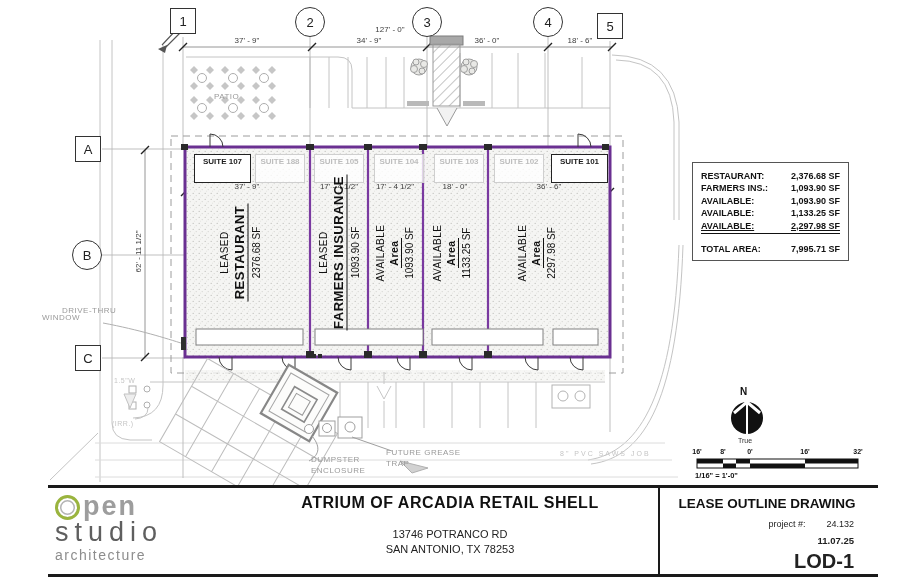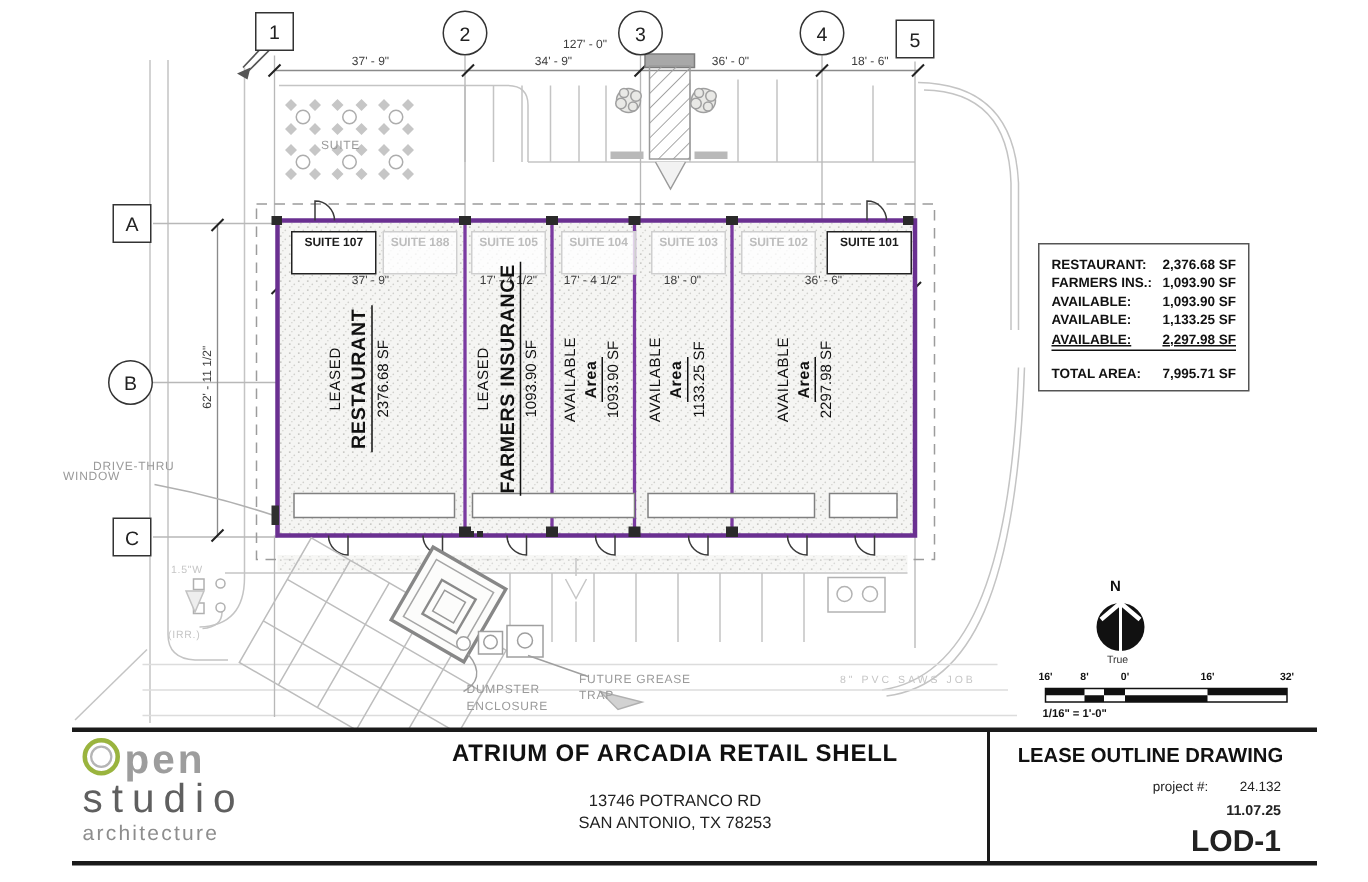--- a/index.html
+++ b/index.html
@@ -21,21 +21,21 @@
            font-size:8px; font-weight:bold; color:#1c1c1c; background:#fff; border:1px solid #222; }
   .suite.faint { border:1px solid #cfcfcf; color:#bdbdbd; background:rgba(255,255,255,.78); }
 
   .unit { position:absolute; width:170px; transform:rotate(-90deg); display:flex;
           flex-direction:column; align-items:center; gap:2px; color:#111; }
   .unit .st  { font-size:10px; letter-spacing:.5px; }
   .unit .nm  { font-size:13px; font-weight:bold; border-bottom:1.5px solid #111; padding:0 2px 1px; letter-spacing:.5px; }
   .unit .nm.small { font-size:10.5px; font-weight:bold; }
   .unit .ar  { font-size:10px; }
 
-  .sumbox { position:absolute; left:692px; top:162px; width:141px; background:#fff;
+  .sumbox { position:absolute; left:692px; top:162px; width:157px; background:#fff;
             border:1px solid #555; padding:7px 8px 5px; }
   .srow { display:flex; justify-content:space-between; font-size:9px; font-weight:bold;
           color:#111; line-height:1.38; }
   .srow.u { text-decoration:underline; }
   .srule { border-top:1.5px solid #111; margin:1px 0 9px; }
 
   .sitelbl { position:absolute; color:#9a9a9a; font-size:8px; letter-spacing:.5px; }
   .sitelbl.faint { color:#c6c6c6; font-size:7px; }
 
   .scale-lbl { position:absolute; width:30px; text-align:center; font-size:7px; color:#111; font-weight:bold; }
@@ -43,21 +43,21 @@
   .tb-bar { position:absolute; background:#1a1a1a; }
   .tb-title  { position:absolute; left:250px; top:494px; width:400px; text-align:center;
                font-size:16px; font-weight:bold; color:#111; letter-spacing:.5px; }
   .tb-addr   { position:absolute; left:250px; width:400px; text-align:center;
                font-size:11px; font-weight:normal; color:#222; }
   .tb-sheet  { position:absolute; left:664px; top:496px; width:206px; text-align:center;
                font-size:13.5px; font-weight:bold; color:#111; }
   .tb-meta   { position:absolute; left:664px; width:190px; text-align:right; color:#222; }
 
   .logo { position:absolute; left:55px; top:492px; width:170px; }
-  .logo-l1 { font-size:27px; color:#9d9d9d; font-weight:600; letter-spacing:2px; line-height:28px; display:flex; align-items:flex-start; }
+  .logo-l1 { font-size:27px; color:#9d9d9d; font-weight:600; letter-spacing:2px; line-height:28px; display:flex; align-items:flex-end; }
   .logo-o { display:inline-block; width:25px; height:25px; border-radius:50%;
             border:3.5px solid #9ab43e; box-shadow:inset 0 0 0 2px #fff, inset 0 0 0 3.5px #b5b5b5;
             font-size:0; margin-right:3px; }
   .logo-l2 { font-size:27px; color:#5f5f5f; letter-spacing:6px; line-height:27px; margin-top:-1px; }
   .logo-l3 { font-size:14px; color:#8d8d8d; letter-spacing:1.5px; margin-top:1px; }
 </style>
 </head>
 <body>
 
 <div class="sheet">
@@ -323,21 +323,21 @@
       <span>AVAILABLE:</span>
       <span>2,297.98 SF</span>
     </div>
     <div class="srule"></div>
     <div class="srow">
       <span>TOTAL AREA:</span>
       <span>7,995.71 SF</span>
     </div>
   </div>
 
-  <div class="sitelbl" style="left:214px; top:92px;">SUITE</div>
+  <div class="sitelbl" style="left:214px; top:92px;">PATIO</div>
   <div class="sitelbl" style="left:42px; top:306px;padding-left:20px;">DRIVE-THRU</div>
   <div class="sitelbl" style="left:42px; top:313px;">WINDOW</div>
   <div class="sitelbl" style="left:311px; top:455px;text-align:center;">DUMPSTER</div>
   <div class="sitelbl" style="left:311px; top:466px;">ENCLOSURE</div>
   <div class="sitelbl" style="left:386px; top:448px;">FUTURE GREASE</div>
   <div class="sitelbl" style="left:386px; top:459px;">TRAP</div>
   <div class="sitelbl faint" style="left:114px; top:377px;">1.5"W</div>
   <div class="sitelbl faint" style="left:112px; top:420px;">(IRR.)</div>
   <div class="sitelbl faint" style="left:560px; top:450px; letter-spacing:2px;">8" PVC SAWS JOB</div>
 

